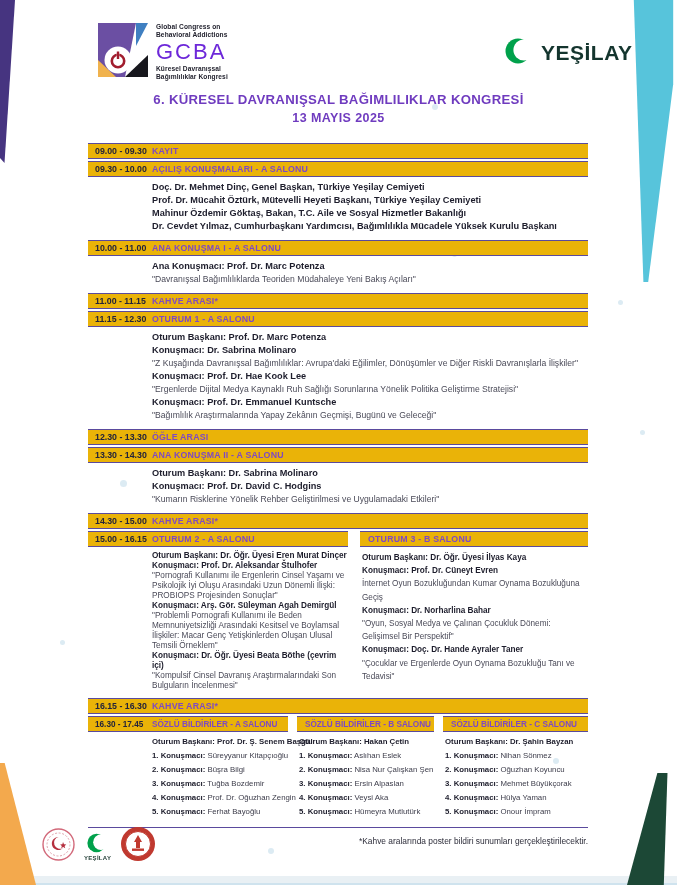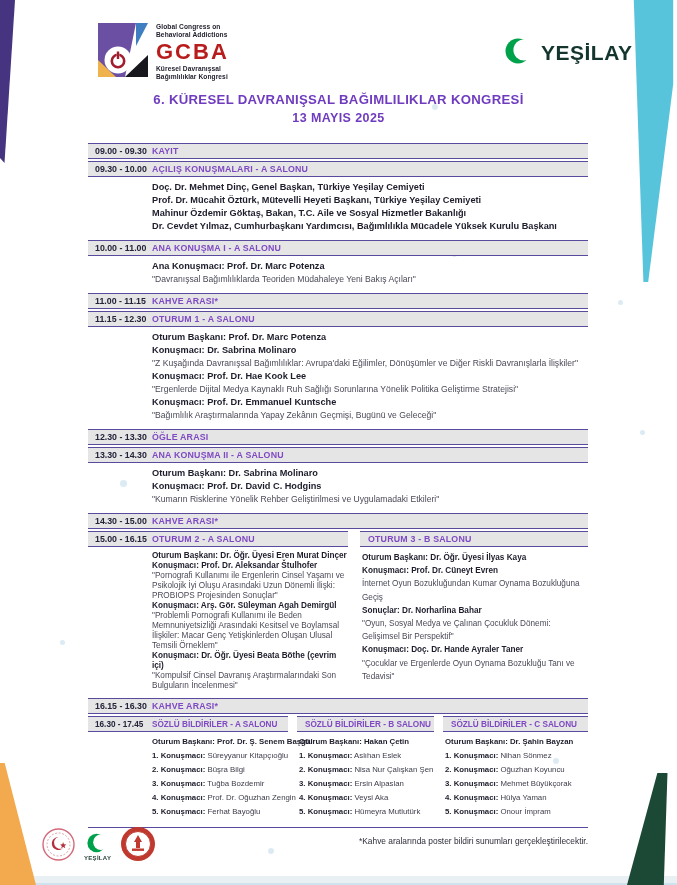--- a/index.html
+++ b/index.html
@@ -15,30 +15,30 @@
             clip-path:polygon(10% 0,92% 0,92% 30%,40% 100%,30% 100%);}
   .wedge-bl{left:0;bottom:0;width:36px;height:122px;background:#f3a94d;
             clip-path:polygon(0 0,13% 0,100% 100%,0 100%);}
   .wedge-br{right:4px;bottom:0;width:46px;height:112px;background:#1c4836;
             clip-path:polygon(66% 0,88% 0,80% 100%,0 100%);}
   .dot{position:absolute;border-radius:50%;background:#dcebf3;z-index:1;}
   
   .gcba{left:95px;top:22px;display:flex;gap:7px;z-index:2;}
   .gcba-text{display:flex;flex-direction:column;justify-content:center;}
   .gcba-small{font-size:6.6px;font-weight:700;color:#23232f;line-height:8px;letter-spacing:.1px;}
-  .gcba-big{font-size:22px;font-weight:700;color:#b91c1c;letter-spacing:2px;line-height:24px;margin:1px 0;}
+  .gcba-big{font-size:22px;font-weight:400;color:#6d28d9;letter-spacing:2px;line-height:24px;margin:1px 0;}
   .yesilay{left:505px;top:36px;display:flex;align-items:center;gap:6px;z-index:2;}
   .yesilay-word{font-size:21px;font-weight:800;color:#14352e;letter-spacing:.5px;}
   .titlebox{left:60px;top:92px;width:557px;text-align:center;z-index:2;color:#6f3bbf;}
   .title1{font-size:13.2px;font-weight:800;letter-spacing:.3px;}
   .title2{font-size:12.5px;font-weight:800;margin-top:4px;letter-spacing:.4px;}
   
   #schedule{left:88px;top:143px;width:500px;z-index:2;}
   .row{margin-bottom:2px;}
-  .band{background:#e5e5e5;border-top:1px solid #5a4a9d;border-bottom:1px solid #5a4a9d;
+  .band{background:#eab308;border-top:1px solid #5a4a9d;border-bottom:1px solid #5a4a9d;
         height:16px;display:flex;align-items:center;box-sizing:border-box;}
   .time{width:57px;margin-left:7px;font-size:8.8px;font-weight:700;color:#23233a;flex:0 0 auto;}
   .btitle{font-size:8.8px;font-weight:700;color:#7e49c3;letter-spacing:.2px;white-space:nowrap;}
   .pad{margin-left:8px;}
   .details{padding:4px 0 5px 64px;}
   .details .line{line-height:13px;white-space:nowrap;}
   .b{font-size:9.2px;font-weight:700;color:#1d1d2c;}
   .q,.p{font-size:8.6px;color:#4a4a58;}
   
   .split{display:flex;align-items:flex-start;}
@@ -212,21 +212,21 @@
         </div>
         <div class="vdiv"></div>
         <div class="col col1" style="width: 228px;">
           <div class="band">
             <span class="btitle pad">OTURUM 3 - B SALONU</span>
           </div>
           <div class="cdetails">
             <div class="line b">Oturum Başkanı: Dr. Öğr. Üyesi İlyas Kaya</div>
             <div class="line b">Konuşmacı: Prof. Dr. Cüneyt Evren</div>
             <div class="line p">İnternet Oyun Bozukluğundan Kumar Oynama Bozukluğuna Geçiş</div>
-            <div class="line b">Sonuçlar: Dr. Norharlina Bahar</div>
+            <div class="line b">Konuşmacı: Dr. Norharlina Bahar</div>
             <div class="line q">"Oyun, Sosyal Medya ve Çalınan Çocukluk Dönemi: Gelişimsel Bir Perspektif"</div>
             <div class="line b">Konuşmacı: Doç. Dr. Hande Ayraler Taner</div>
             <div class="line q">"Çocuklar ve Ergenlerde Oyun Oynama Bozukluğu Tanı ve Tedavisi"</div>
           </div>
         </div>
       </div>
       <div class="row">
         <div class="band">
           <span class="time">16.15 - 16.30</span>
           <span class="btitle">KAHVE ARASI*</span>

